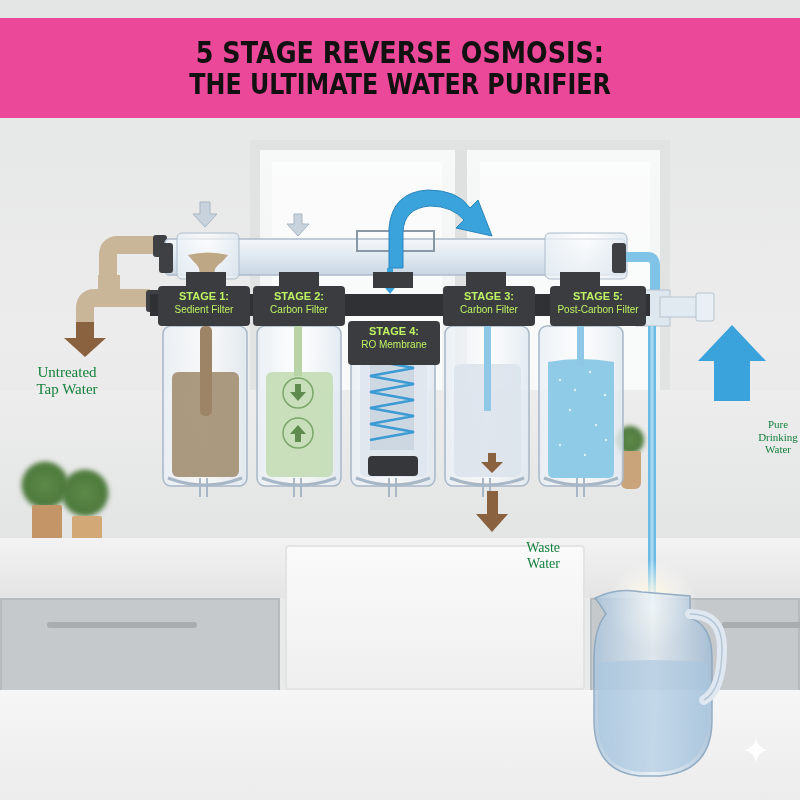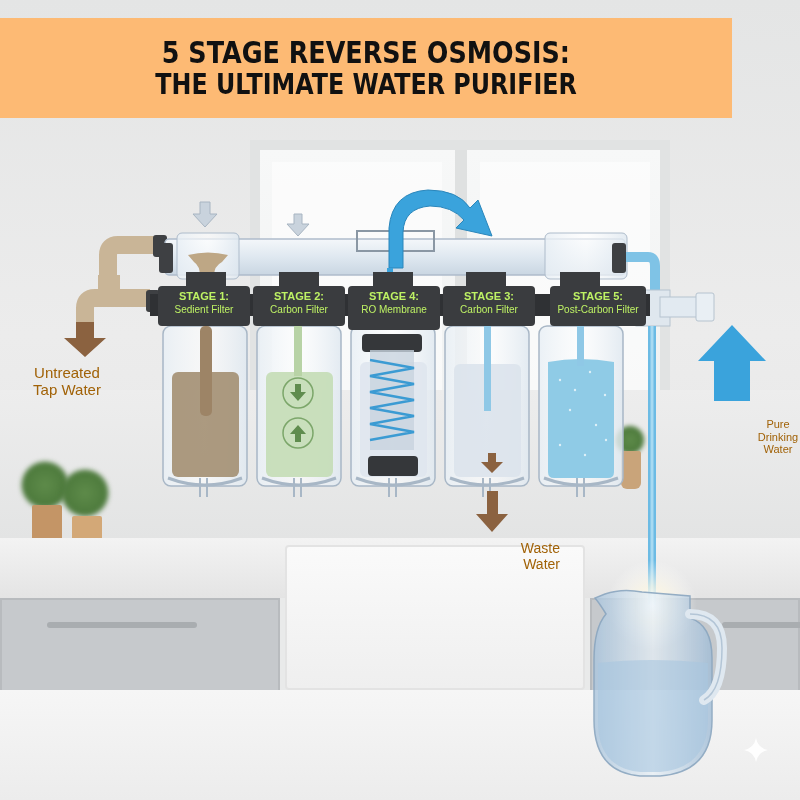--- a/index.html
+++ b/index.html
@@ -12,28 +12,28 @@
   .backsplash{position:absolute;left:0;top:390px;width:800px;height:150px;background:linear-gradient(180deg,#ededed,#e3e4e4);}
   .counter{position:absolute;left:0;top:538px;width:800px;height:60px;background:linear-gradient(180deg,#f3f3f3,#e4e4e4);}
   .cabinet{position:absolute;top:598px;height:100px;background:#c6c9cc;border:2px solid #b8bbbe;box-sizing:border-box;}
   .cab-handle{position:absolute;top:22px;height:6px;border-radius:3px;background:#a9adb0;}
   .sink{position:absolute;left:285px;top:545px;width:300px;height:145px;background:linear-gradient(180deg,#fafafa,#efefef);border:2px solid #e3e3e3;border-radius:4px;box-sizing:border-box;}
   .front-counter{position:absolute;left:0;top:690px;width:800px;height:110px;background:linear-gradient(180deg,#f6f6f6,#ececec);}
   .plant{position:absolute;}
   .pot{position:absolute;background:#c49566;border-radius:2px 2px 6px 6px;}
   .leaves{position:absolute;background:radial-gradient(circle,#5e8b4a 0%,#4d7a3c 60%,rgba(77,122,60,0) 72%);border-radius:50%;filter:blur(2px);}
 
-  .banner{position:absolute;left:0;top:18px;width:732px;height:100px;background:#fdba74;display:flex;flex-direction:column;align-items:center;justify-content:center;}
+  .banner{position:absolute;left:0;top:18px;width:800px;height:100px;background:#ec4899;display:flex;flex-direction:column;align-items:center;justify-content:center;}
   .banner .t1,.banner .t2{font-family:"DejaVu Sans",sans-serif;font-weight:bold;color:#111;letter-spacing:0px;line-height:1.08;transform:scaleX(0.82);}
   .banner .t1{font-size:31px;}
   .banner .t2{font-size:29px;}
 
   svg.diagram{position:absolute;left:0;top:0;}
 
-  .label{position:absolute;font-family:Liberation Sans, sans-serif;color:#a16207;text-align:center;line-height:1.15;}
+  .label{position:absolute;font-family:Liberation Serif, serif;color:#15803d;text-align:center;line-height:1.15;}
   .lbl-tap{left:12px;top:364px;width:110px;font-size:15px;}
   .lbl-pure{left:728px;top:418px;width:100px;font-size:11px;}
   .lbl-waste{left:500px;top:540px;width:60px;font-size:14px;text-align:right;}
 
   .stage-cap{position:absolute;top:286px;height:40px;background:#3a3c3f;border-radius:4px;color:#bef264;text-align:center;font-family:Liberation Sans, sans-serif;box-sizing:border-box;padding-top:4px;}
   .stage-cap .s{font-size:11px;font-weight:bold;display:block;}
   .stage-cap .n{font-size:10px;display:block;margin-top:2px;}
 </style>
 </head>
 <body>
@@ -223,21 +223,21 @@
 </svg>
 
 <div class="stage-cap" style="left:158px;width:92px;">
   <span class="s">STAGE 1:</span>
   <span class="n">Sedient Filter</span>
 </div>
 <div class="stage-cap" style="left:253px;width:92px;">
   <span class="s">STAGE 2:</span>
   <span class="n">Carbon Filter</span>
 </div>
-<div class="stage-cap" style="left:348px;width:92px;height:44px;">
+<div class="stage-cap" style="left:348px;width:92px;height:44px;margin-top:35px;">
   <span class="s">STAGE 4:</span>
   <span class="n">RO Membrane</span>
 </div>
 <div class="stage-cap" style="left:443px;width:92px;">
   <span class="s">STAGE 3:</span>
   <span class="n">Carbon Filter</span>
 </div>
 <div class="stage-cap" style="left:550px;width:96px;">
   <span class="s">STAGE 5:</span>
   <span class="n">Post-Carbon Filter</span>

